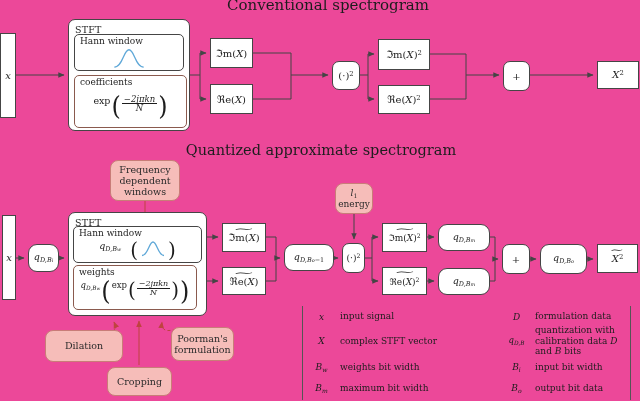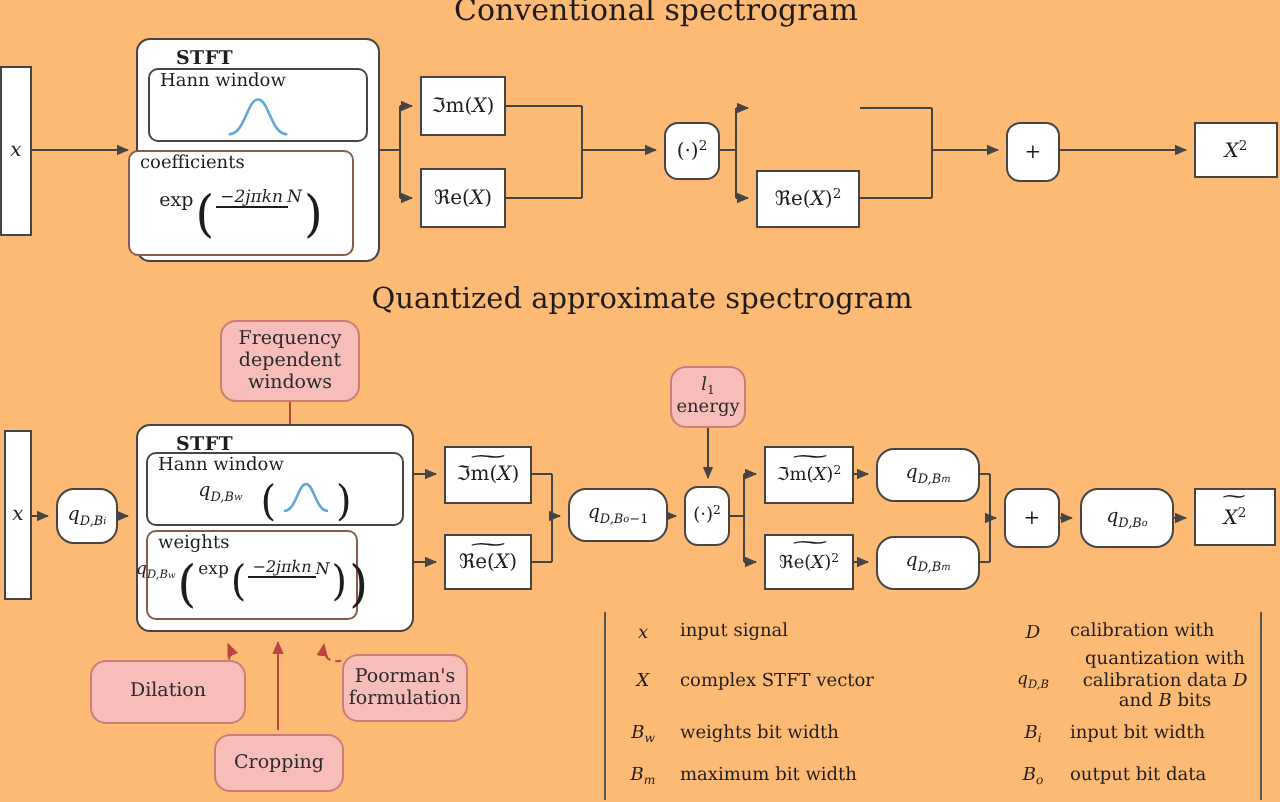--- a/index.html
+++ b/index.html
@@ -1,56 +1,56 @@
 <!DOCTYPE html>
 <html><head>
 <meta charset="utf-8">
 <style>
   html,body{margin:0;padding:0;background:#fff;}
-  .canvas{position:relative;width:640px;height:401px;background:#fdba74;overflow:hidden;
+  .canvas{position:relative;width:640px;height:401px;background:#ec4899;overflow:hidden;
           font-family:"DejaVu Serif","DejaVu Sans",serif;color:#1d1d1d;}
   .abs{position:absolute;box-sizing:border-box;}
   .title{text-align:center;font-size:15px;white-space:nowrap;}
   .bx{position:absolute;box-sizing:border-box;border:1px solid #454545;background:#fff;
       display:flex;align-items:center;justify-content:center;font-size:10px;}
   .rb{border-radius:7px;}
   .qb{border-radius:9px;font-size:9.5px;}
   .maroon{border-color:#8a5a4e;}
   .sublab{position:absolute;top:1px;left:5px;font-size:9px;color:#1d1d1d;}
-  .stftlab{position:absolute;top:4px;left:6px;font-size:9.5px;font-weight:700;letter-spacing:.2px;margin-left:13px;}
+  .stftlab{position:absolute;top:4px;left:6px;font-size:9.5px;font-weight:400;letter-spacing:.2px;}
   .pink{position:absolute;box-sizing:border-box;background:#f6bdb9;border:1px solid #c97c78;border-radius:8px;
         display:flex;flex-direction:column;align-items:center;justify-content:center;
         font-size:9.5px;line-height:1.18;text-align:center;color:#2a2a2a;}
   
   .m-rm{font-style:normal;}
   .m-it{font-style:italic;}
   .m-scr{font-style:italic;}
   .m-sub{font-size:68%;vertical-align:-0.35em;}
   .m-subsub{font-size:52%;vertical-align:-0.45em;}
   .m-sup{font-size:68%;vertical-align:0.5em;}
   .m-sub.m-it,.m-subsub.m-it{font-style:italic;}
   .m-sub.m-scr,.m-subsub.m-scr{font-style:italic;}
   
   .tld{position:relative;display:inline-block;}
   .tacc{position:absolute;top:-8px;left:50%;transform:translateX(-50%) scaleX(2.6) scaleY(.9);
         font-size:10px;line-height:1;}
   .tacc.narrow{transform:translateX(-50%) scaleX(1.7) scaleY(.9);}
   
-  .frac{display:inline-flex;align-items:center;line-height:1.05;vertical-align:middle;}
+  .frac{display:inline-flex;flex-direction:column;align-items:center;line-height:1.05;vertical-align:middle;}
   .frac .num{border-bottom:0.8px solid #1d1d1d;padding:0 2px;}
   .fr85{font-size:8.5px;} .fr8{font-size:8px;}
   .pbig{font-weight:300;line-height:1;display:inline-block;transform:scaleY(1.05);}
   .p24{font-size:24px;} .p20{font-size:20px;}
   .frow{display:flex;align-items:flex-start;justify-content:center;gap:1px;}
   
   .legend{position:absolute;left:303px;top:308px;width:327px;display:grid;
           grid-template-columns:37px 158px 37px 1fr;grid-auto-rows:min-content;
           font-size:9px;color:#1d1d1d;align-items:center;row-gap:0;}
   .legend .sym{text-align:center;}
-  .legend .dsc{text-align:center;line-height:1.2;}
+  .legend .dsc{text-align:left;line-height:1.2;}
   .lr1{height:17px;} .lr2{height:32px;} .lr3{height:21px;} .lr4{height:21px;}
   .legend>div{display:flex;align-items:center;}
   .legend>div.sym{justify-content:center;}
 </style>
 </head>
 <body>
 
 <div class="canvas">
 
   <svg class="abs" width="640" height="401" viewBox="0 0 640 401" style="left:0;top:0;">
@@ -108,21 +108,21 @@
 
   <div class="bx rb" style="left:68px;top:19px;width:122px;height:112px;">
     <span class="stftlab">STFT</span>
   </div>
   <div class="bx" style="left:74px;top:34px;width:110px;height:37px;border-radius:5px;">
     <span class="sublab">Hann window</span>
     <svg width="32" height="22" viewBox="0 0 34 24" style="margin-top:11px;">
       <path d="M1,22 C10,22 11,3 17,3 C23,3 24,22 33,22" stroke="#5fa8d8" stroke-width="1.4" fill="none"></path>
     </svg>
   </div>
-  <div class="bx maroon" style="left:64px;top:75px;width:113px;height:53px;border-radius:5px;">
+  <div class="bx maroon" style="left:74px;top:75px;width:113px;height:53px;border-radius:5px;">
     <span class="sublab">coefficients</span>
     <span class="frow" style="margin-top:10px;font-size:9.5px;">
       <span><span class="m-rm">exp</span></span>
       <span class="pbig p24">(</span>
       <span class="frac fr85">
         <span class="num"><span class="m-it">−2jπkn</span></span>
         <span class="den"><span class="m-it">N</span></span>
       </span>
       <span class="pbig p24">)</span>
     </span>
@@ -132,20 +132,23 @@
     <span><span class="m-rm">ℑm(</span><span class="m-it">X</span><span class="m-rm">)</span></span>
   </div>
   <div class="bx" style="left:210px;top:84px;width:43px;height:30px;">
     <span><span class="m-rm">ℜe(</span><span class="m-it">X</span><span class="m-rm">)</span></span>
   </div>
 
   <div class="bx rb" style="left:332px;top:61px;width:28px;height:29px;">
     <span><span class="m-rm">(·)</span><span class="m-sup">2</span></span>
   </div>
 
+  <div class="bx" style="left:378px;top:39px;width:52px;height:31px;">
+    <span><span class="m-rm">ℑm(</span><span class="m-it">X</span><span class="m-rm">)</span><span class="m-sup">2</span></span>
+  </div>
   <div class="bx" style="left:378px;top:85px;width:52px;height:29px;text-align:center;">
     <span><span class="m-rm">ℜe(</span><span class="m-it">X</span><span class="m-rm">)</span><span class="m-sup">2</span></span>
   </div>
 
   <div class="bx rb" style="left:503px;top:61px;width:27px;height:30px;">
     <span><span class="m-rm">+</span></span>
   </div>
 
   <div class="bx" style="left:597px;top:61px;width:42px;height:28px;">
     <span><span class="m-it">X</span><span class="m-sup">2</span></span>
@@ -175,21 +178,21 @@
     <span class="sublab">Hann window</span>
     <span class="frow" style="margin-top:10px;font-size:9.5px;gap:3px;">
       <span style="margin-right:6px;"><span class="m-it">q</span><span class="m-sub m-scr">D,</span><span class="m-sub m-it">B</span><span class="m-subsub m-it">w</span></span>
       <span class="pbig p20">(</span>
       <svg width="24" height="17" viewBox="0 0 24 17">
         <path d="M1,15.5 C7,15.5 8,2 12,2 C16,2 17,15.5 23,15.5" stroke="#5fa8d8" stroke-width="1.3" fill="none"></path>
       </svg>
       <span class="pbig p20">)</span>
     </span>
   </div>
-  <div class="bx maroon" style="left:73px;top:265px;width:106px;height:45px;border-radius:5px;">
+  <div class="bx maroon" style="left:73px;top:265px;width:124px;height:45px;border-radius:5px;">
     <span class="sublab">weights</span>
     <span class="frow" style="margin-top:9px;font-size:8.5px;">
       <span><span class="m-it">q</span><span class="m-sub m-scr">D,</span><span class="m-sub m-it">B</span><span class="m-subsub m-it">w</span></span>
       <span class="pbig p24">(</span>
       <span><span class="m-rm">exp</span></span>
       <span class="pbig p20">(</span>
       <span class="frac fr8">
         <span class="num"><span class="m-it">−2jπkn</span></span>
         <span class="den"><span class="m-it">N</span></span>
       </span>
@@ -253,21 +256,21 @@
     <div class="sym lr1">
         <span><span class="m-it">x</span></span>
       </div>
     <div class="dsc lr1">
         <span><span class="m-rm">input signal</span></span>
       </div>
     <div class="sym lr1">
         <span><span class="m-scr">D</span></span>
       </div>
     <div class="dsc lr1">
-        <span><span class="m-rm">calibration with</span></span>
+        <span><span class="m-rm">formulation data</span></span>
       </div>
 
     <div class="sym lr2">
         <span><span class="m-it">X</span></span>
       </div>
     <div class="dsc lr2">
         <span><span class="m-rm">complex STFT vector</span></span>
       </div>
     <div class="sym lr2" style="font-size:8.5px;">
         <span><span class="m-it">q</span><span class="m-sub m-scr">D,</span><span class="m-sub m-it">B</span></span>

